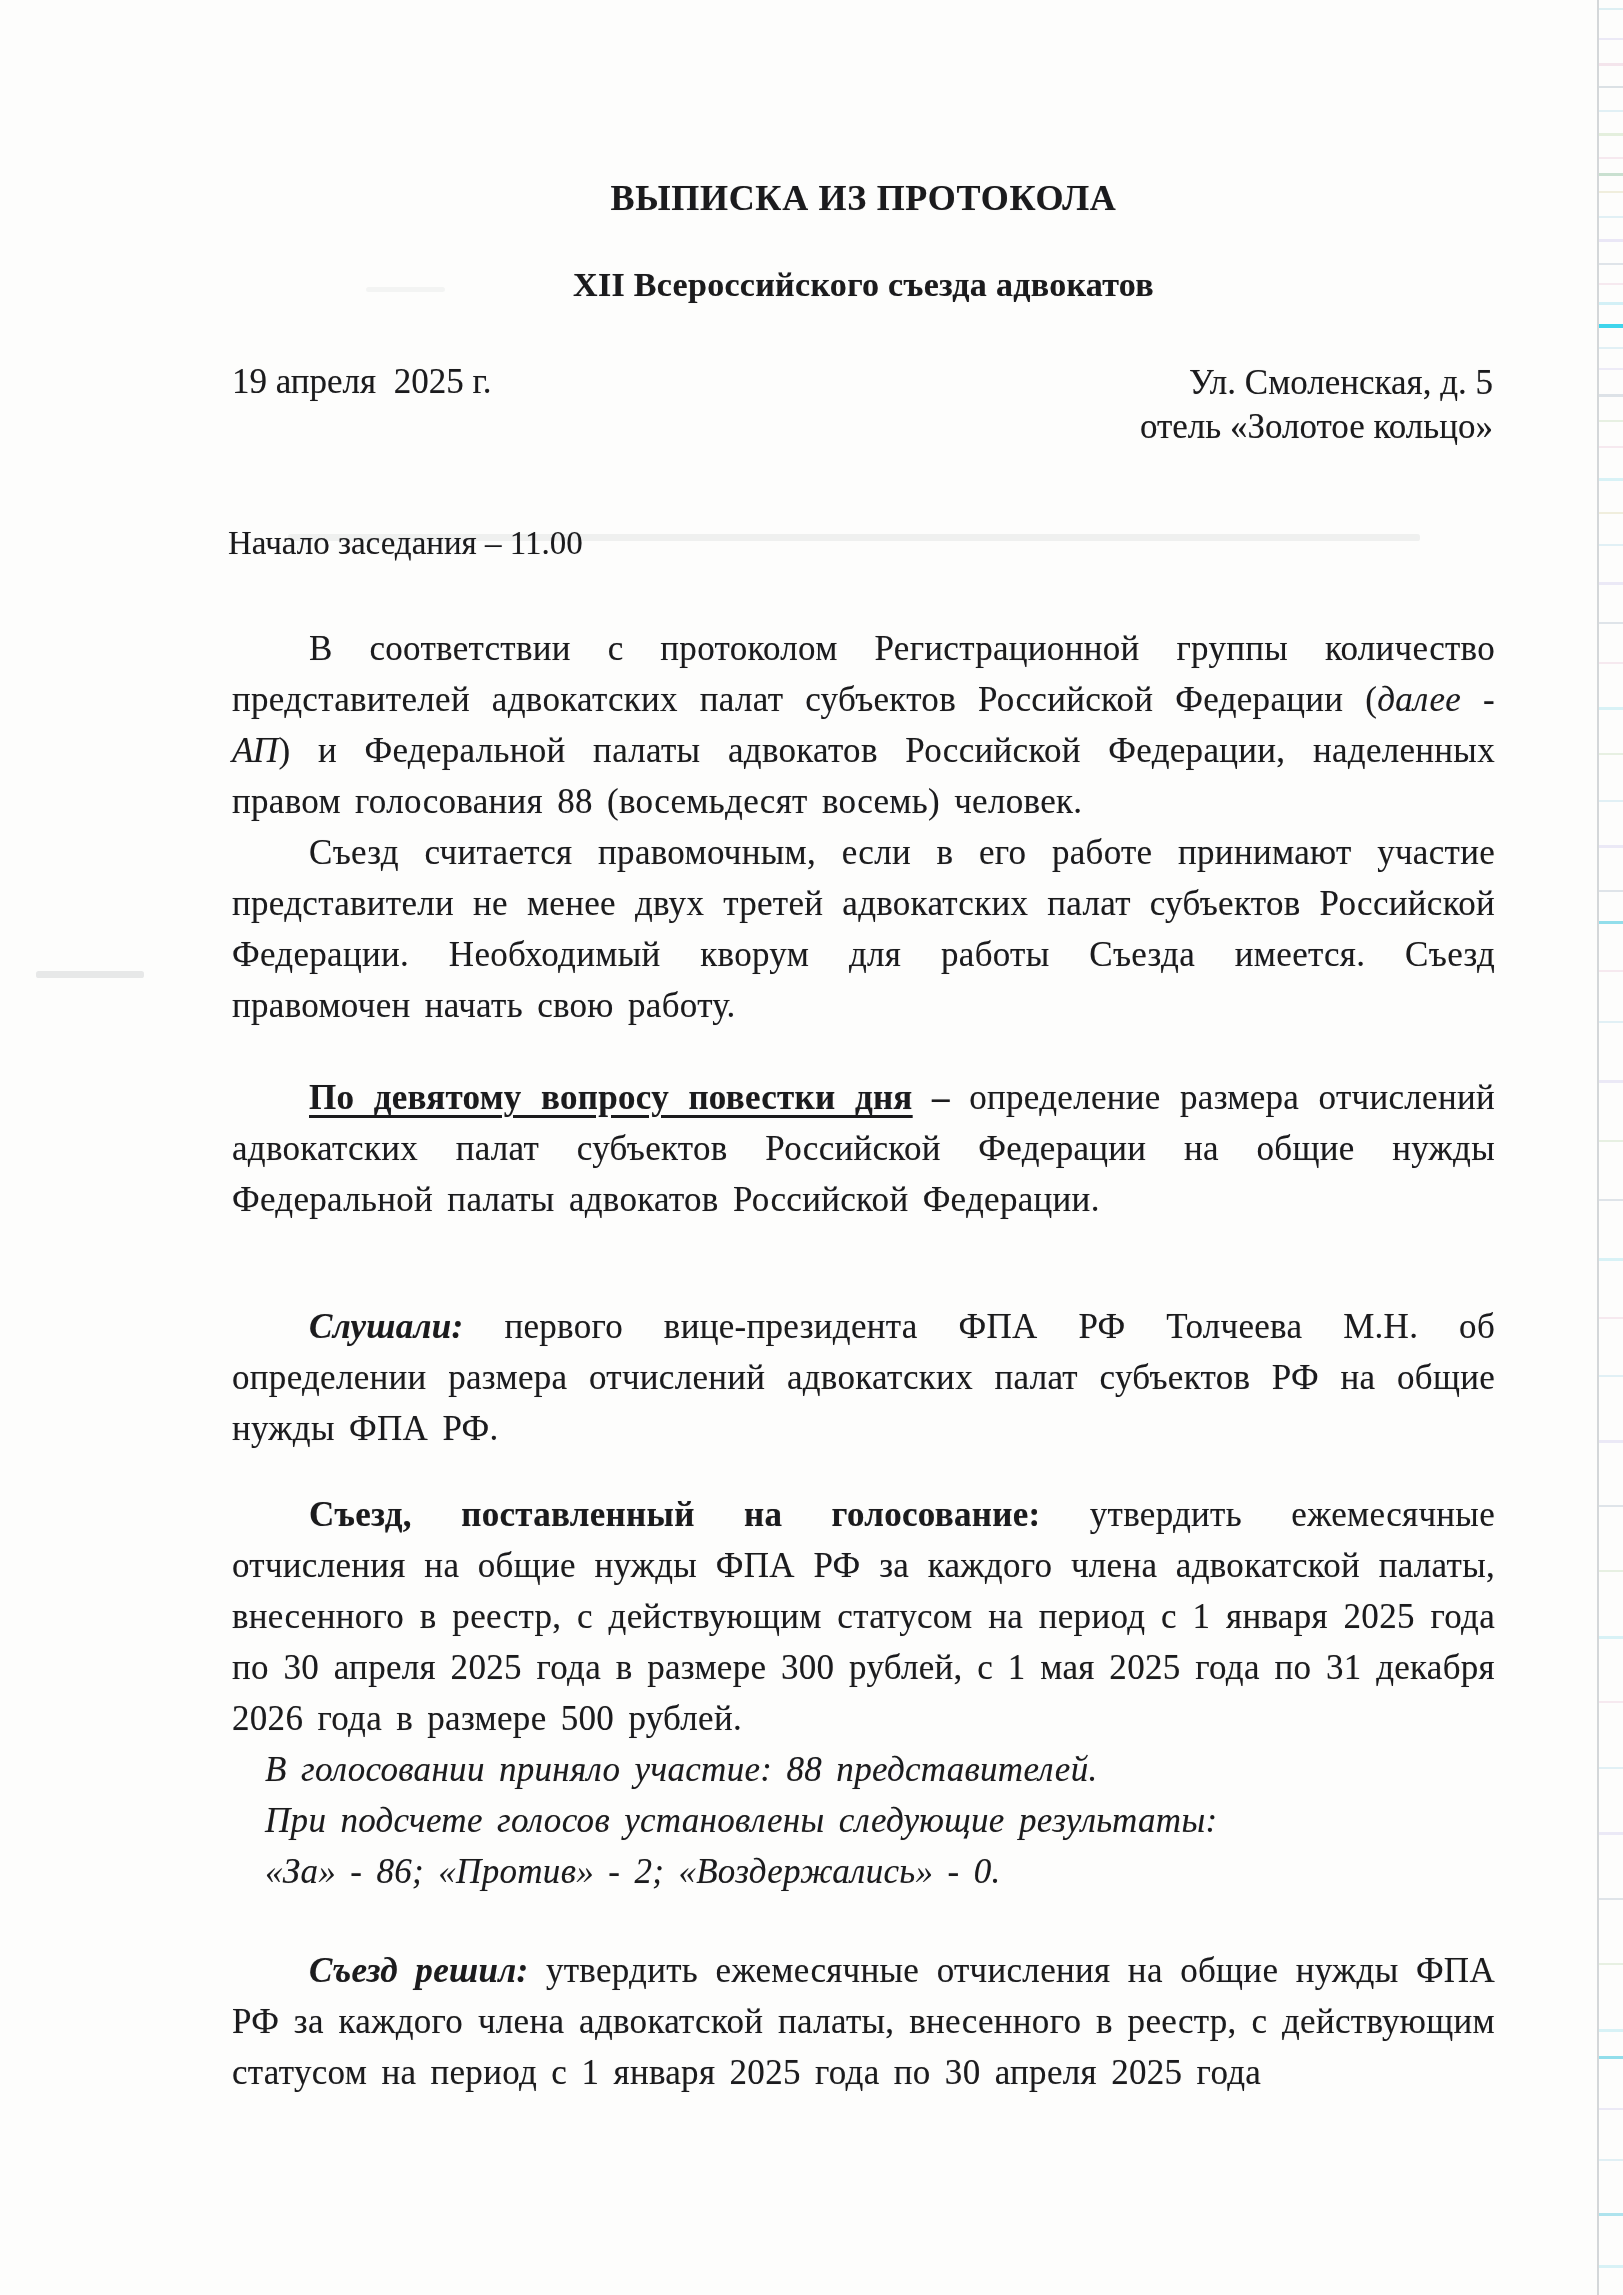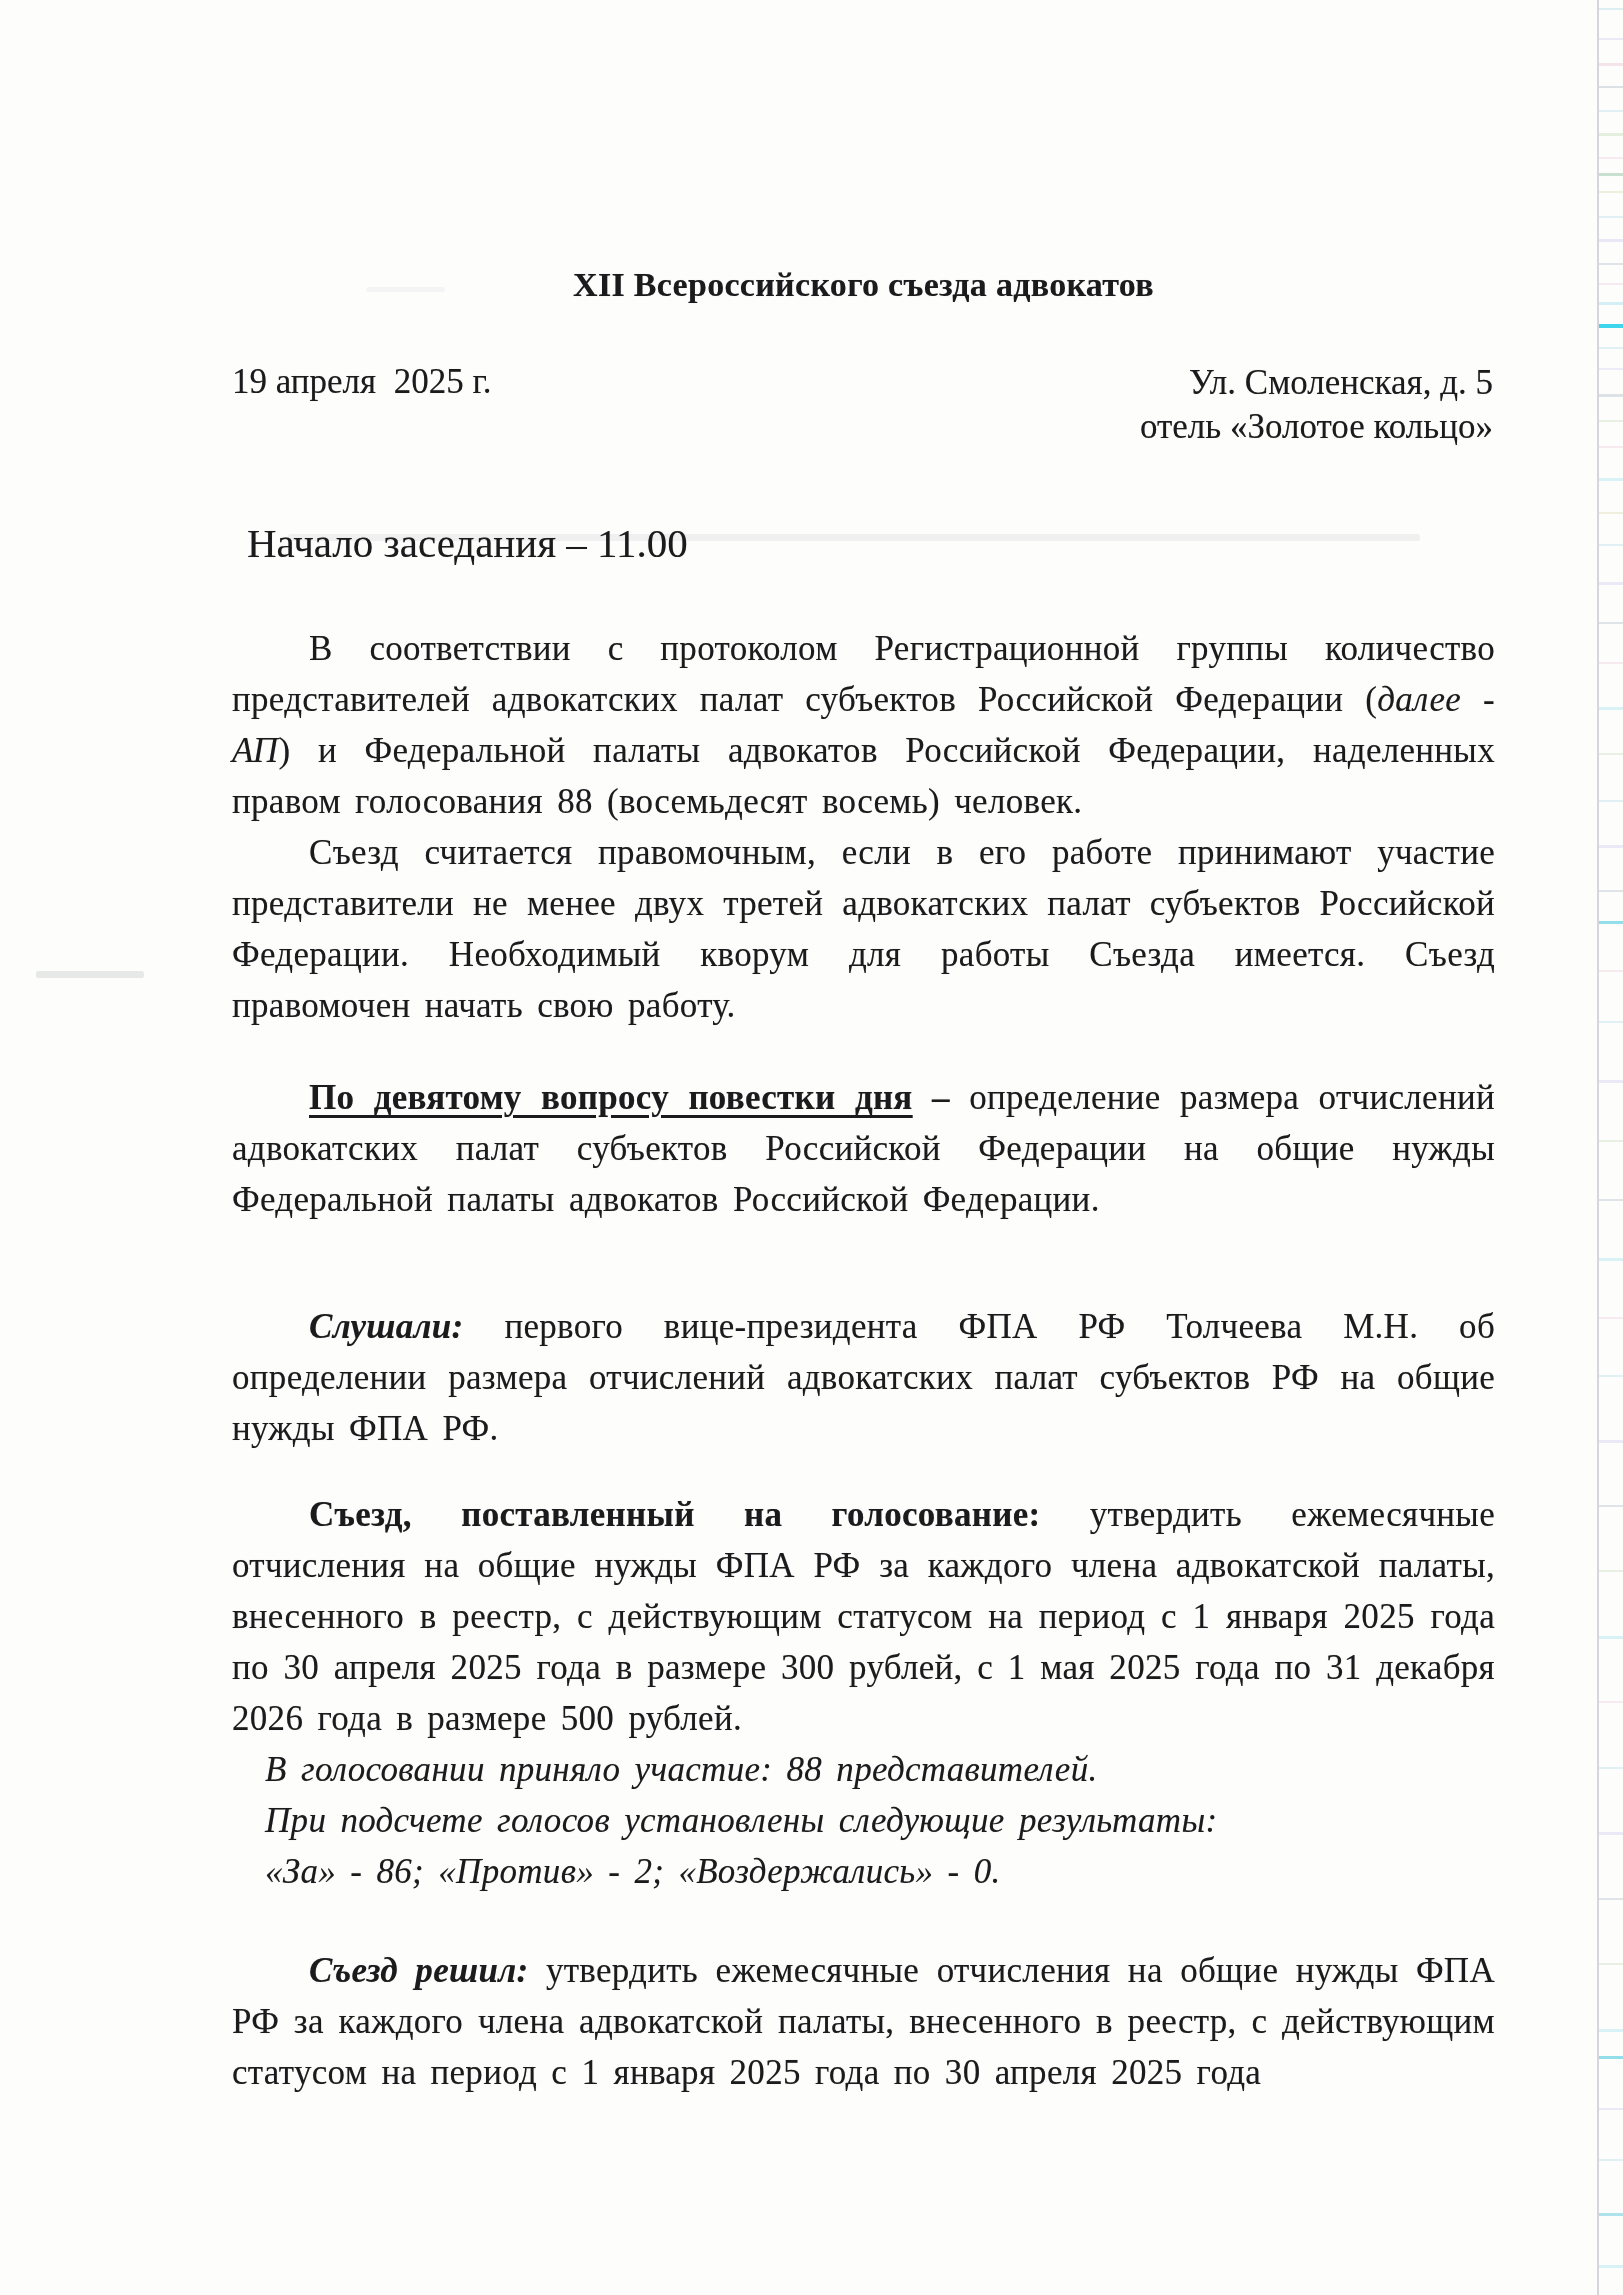--- a/index.html
+++ b/index.html
@@ -44,22 +44,22 @@
   }
   .place-block {
     position: absolute;
     top: 361px; right: 130px;
     text-align: right;
     font-size: 35px;
     line-height: 44px;
   }
   .start-line {
     position: absolute;
-    top: 522px; left: 247px;
-    font-size: 41px;
+    top: 522px; left: 228px;
+    font-size: 33px;
     line-height: 42px;
   }
   .body-block {
     position: absolute;
     top: 623px; left: 232px; width: 1263px;
     font-size: 35px;
     line-height: 51px;
     letter-spacing: 0.3px;
     word-spacing: 5.2px;
   }
@@ -166,20 +166,21 @@
       <div class="streak" style="top: 2056px; height: 3.3px; background: rgb(127, 216, 232); opacity: 0.85;"></div>
       <div class="streak" style="top: 2108px; height: 2px; background: rgb(224, 220, 242); opacity: 0.6;"></div>
       <div class="streak" style="top: 2159px; height: 2px; background: rgb(207, 232, 240); opacity: 0.6;"></div>
       <div class="streak" style="top: 2213px; height: 3.3px; background: rgb(154, 220, 232); opacity: 0.8;"></div>
       <div class="streak" style="top: 2265px; height: 2.6px; background: rgb(200, 236, 244); opacity: 0.7;"></div>
       <div class="smudge" style="left: 288px; top: 534px; width: 1132px; height: 6.5px; background: rgb(154, 160, 164); opacity: 0.14;"></div>
       <div class="smudge" style="left: 36px; top: 971px; width: 108px; height: 6.5px; background: rgb(154, 160, 164); opacity: 0.22;"></div>
       <div class="smudge" style="left: 366px; top: 287px; width: 79px; height: 4.6px; background: rgb(176, 180, 184); opacity: 0.12;"></div>
     </div>
 
+  <div class="doc-title txt">ВЫПИСКА ИЗ ПРОТОКОЛА</div>
 
   <div class="doc-subtitle txt">XII Всероссийского съезда адвокатов</div>
 
   <div class="date-line txt">19 апреля  2025 г.</div>
 
   <div class="place-block txt" id="place-block">
       <div>Ул. Смоленская, д. 5</div>
       <div>отель «Золотое кольцо»</div>
     </div>
 

